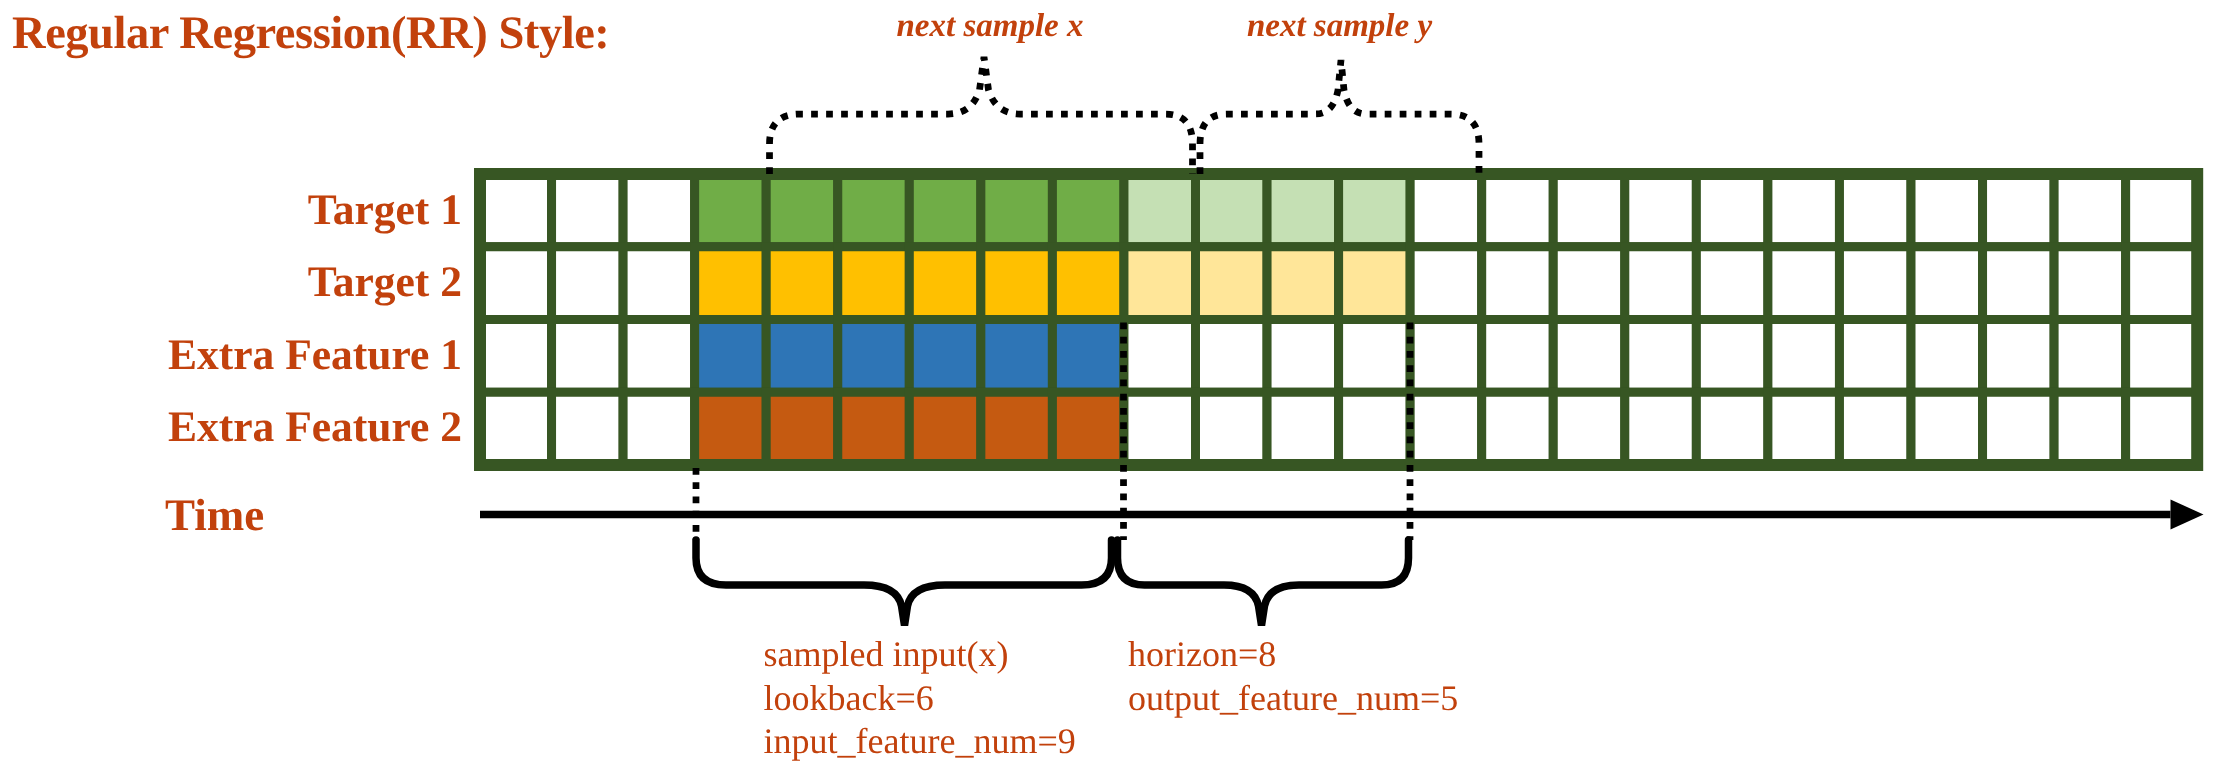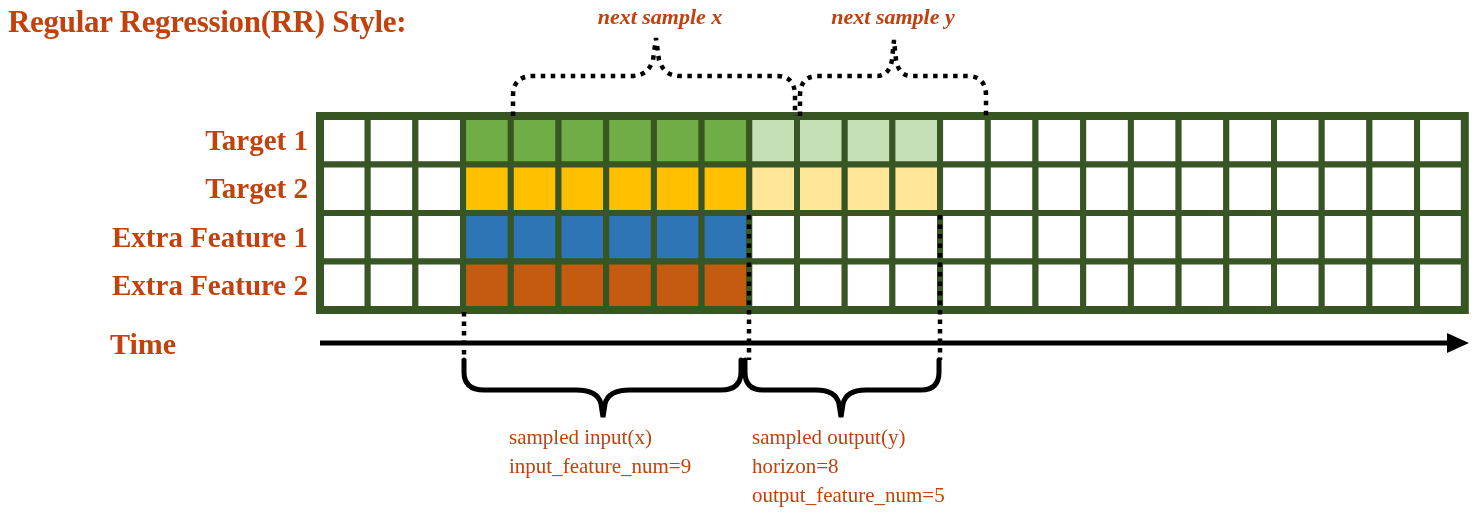--- a/index.html
+++ b/index.html
@@ -17,21 +17,21 @@
   }
   .row-label{
     position:absolute;right:1168px;width:320px;height:34px;line-height:34px;
     text-align:right;font-size:29px;font-weight:700;white-space:nowrap;
   }
   .time-label{
     position:absolute;right:1166px;width:200px;top:328px;height:32px;line-height:32px;
     font-size:30px;font-weight:700;
   }
   .caption{
-    position:absolute;top:423px;font-size:21px;font-weight:500;line-height:29px;
+    position:absolute;top:423px;font-size:24px;font-weight:500;line-height:29px;
     white-space:nowrap;
   }
   #cap-input{left:509px;}
   #cap-output{left:752px;}
   svg.diagram{position:absolute;left:0;top:0;}
 </style>
 </head>
 <body>
 
 <div class="canvas">
@@ -159,21 +159,21 @@
 
     <line x1="320" y1="343" x2="1447" y2="343" stroke="#000" stroke-width="5"></line>
     <polygon points="1447,333 1469,343 1447,353" fill="#000"></polygon>
 
     <path d="M464,360 V372 Q464,390 484,390 H576 Q598,390 601,404 L603,417 L605,404 Q608,390 630,390 H721 Q741,390 741,372 V360" stroke="#000" stroke-width="5" fill="none" stroke-linecap="round"></path>
     <path d="M745,360 V372 Q745,390 763,390 H816 Q836,390 839,404 L841,417 L843,404 Q846,390 866,390 H921 Q939,390 939,372 V360" stroke="#000" stroke-width="5" fill="none" stroke-linecap="round"></path>
   </svg>
 
   <div class="caption" id="cap-input">
     <div>sampled input(x)</div>
+    <div>lookback=6</div>
     <div>input_feature_num=9</div>
   </div>
   <div class="caption" id="cap-output">
-    <div>sampled output(y)</div>
     <div>horizon=8</div>
     <div>output_feature_num=5</div>
   </div>
 
 </div>
 
 </body></html>

